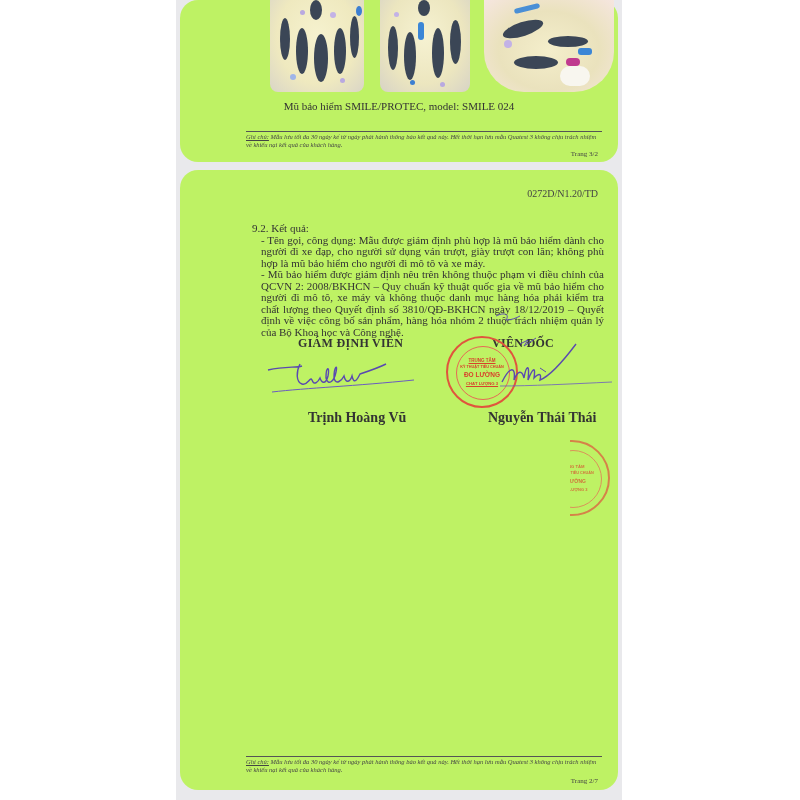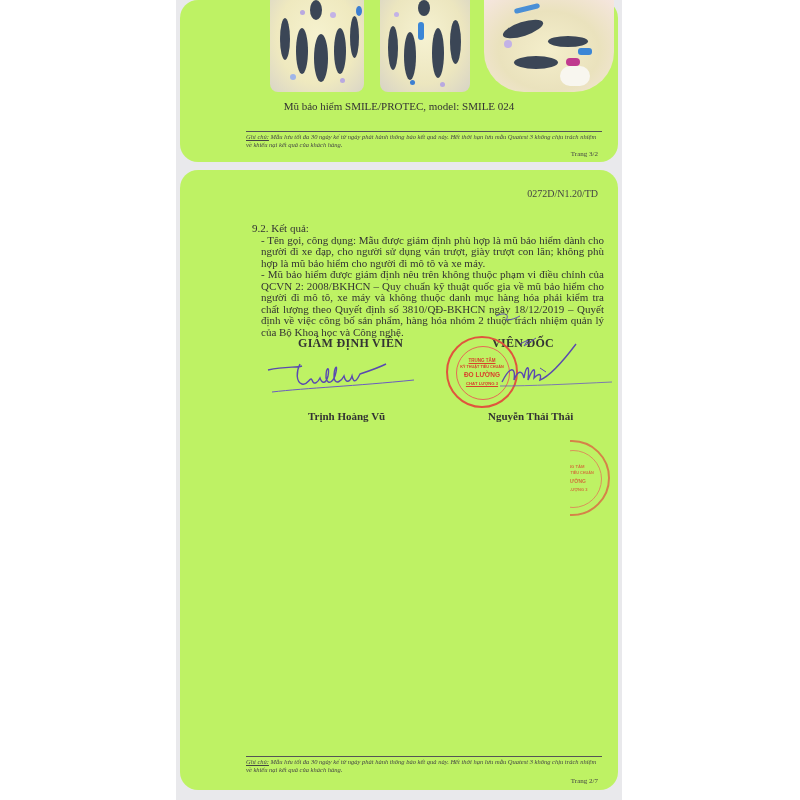--- a/index.html
+++ b/index.html
@@ -18,21 +18,21 @@
   .caption { position:absolute; top:100px; left:0; width:438px; text-align:center; font-size:11px; color:#333; }
   .footnote-rule { position:absolute; left:66px; width:356px; border-top:1px solid #555; }
   .footnote { position:absolute; left:66px; width:356px; font-size:6.5px; font-style:italic; color:#444; line-height:8px; }
   .footnote .u { text-decoration:underline; }
   .pageno { position:absolute; right:20px; font-size:7px; color:#444; }
   .docref { position:absolute; top:18px; right:20px; font-size:10px; color:#444; }
   .section { position:absolute; left:72px; top:53px; width:352px; font-size:11px; line-height:11.5px; color:#333; text-align:justify; }
   .section .head { margin:0; }
   .section .item { margin:0 0 0 9px; }
   .sig-title { position:absolute; font-size:12px; font-weight:bold; color:#333; letter-spacing:0.3px; }
-  .sig-name { position:absolute; font-size:11px; font-weight:bold; color:#333; }
+  .sig-name { position:absolute; font-size:14px; font-weight:bold; color:#333; }
   .stamp { position:absolute; border-radius:50%; border:2px solid #e0553d; box-sizing:border-box; }
   .stamp-inner { position:absolute; border-radius:50%; border:1px solid #e66a55; }
   .stamp-text { position:absolute; width:100%; text-align:center; color:#d8412c; font-family:"Liberation Sans", sans-serif; font-weight:bold; }
   svg { position:absolute; overflow:visible; }
 </style>
 </head>
 <body>
 
 <div class="viewer">
 

